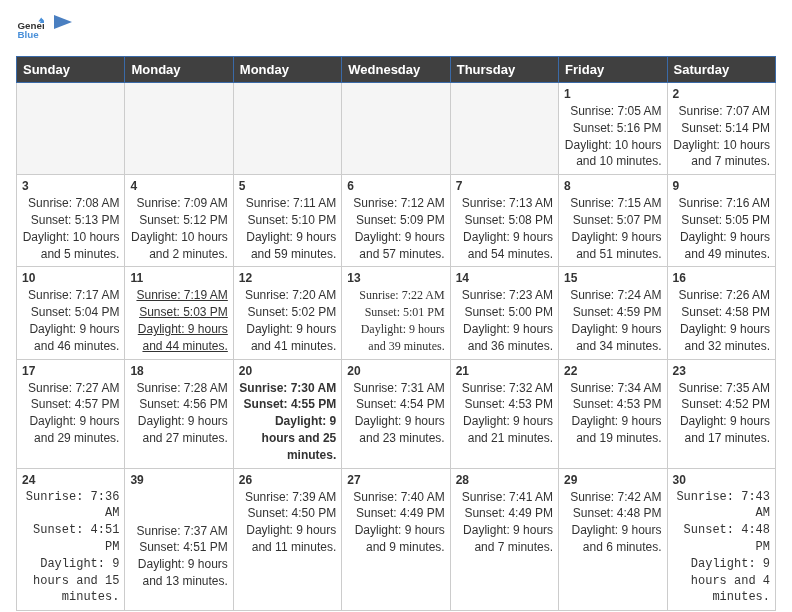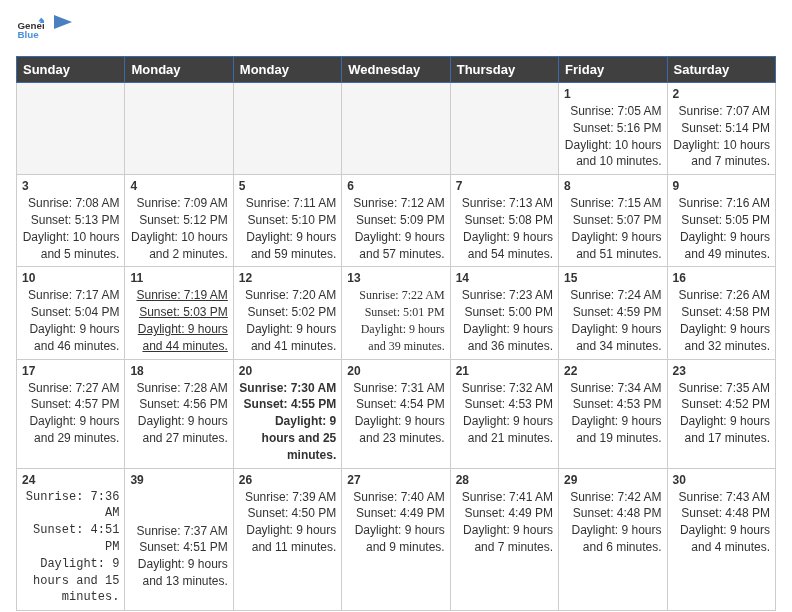--- a/index.html
+++ b/index.html
@@ -297,19 +297,19 @@
 Daylight: 9 hours and 7 minutes.</div>
         </td>
         <td>
           <span class="day-num">29</span>
           <div class="day-info" style="white-space: pre-line;">Sunrise: 7:42 AM
 Sunset: 4:48 PM
 Daylight: 9 hours and 6 minutes.</div>
         </td>
         <td>
           <span class="day-num">30</span>
-          <div class="day-info" style="white-space: pre-line;">Sunrise: 7:43 AM
+          <div class="day-info" style="white-space: pre-line; font-family: Liberation Mono, monospace;">Sunrise: 7:43 AM
 Sunset: 4:48 PM
 Daylight: 9 hours and 4 minutes.</div>
         </td>
       </tr>
     </tbody>
 </table>
 
 </body></html>

